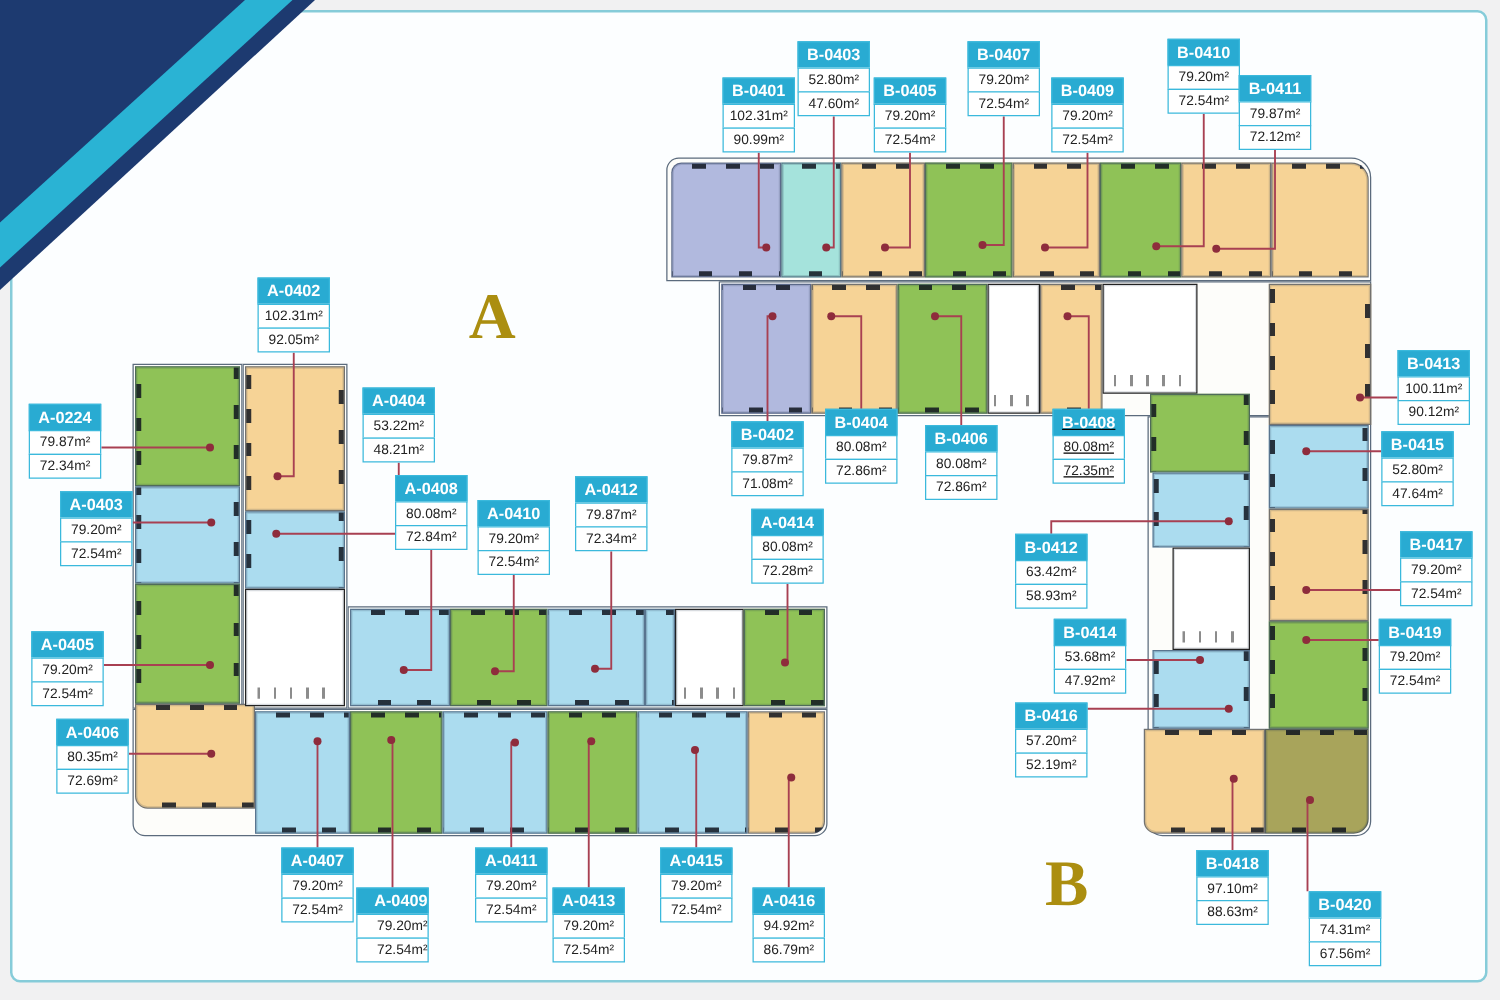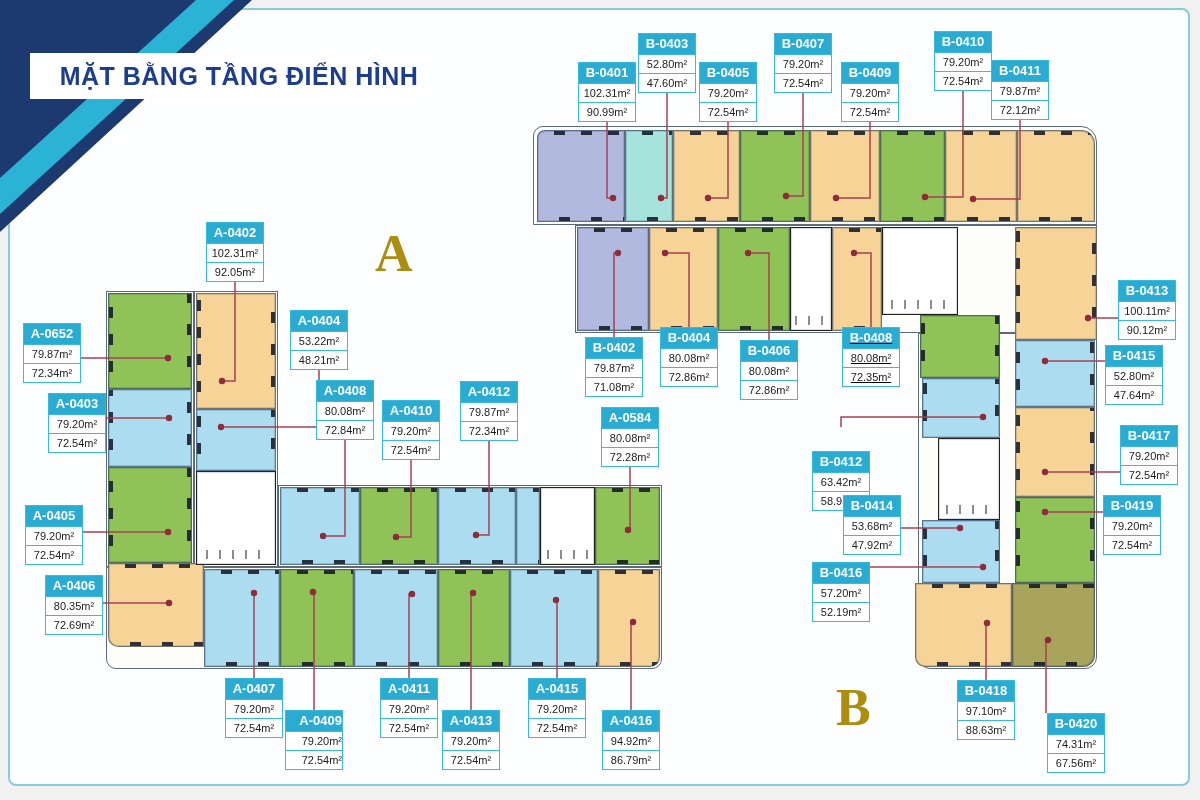--- a/index.html
+++ b/index.html
@@ -169,21 +169,21 @@
       <polyline points="986,680 986,623 987,623" fill="none" stroke="#a84052" stroke-width="1.5"></polyline>
       <circle cx="987" cy="623" r="3.2" fill="#8e2c3c"></circle>
       <polyline points="1103,512 1045,512" fill="none" stroke="#a84052" stroke-width="1.5"></polyline>
       <circle cx="1045" cy="512" r="3.2" fill="#8e2c3c"></circle>
       <polyline points="1046,713 1046,640 1048,640" fill="none" stroke="#a84052" stroke-width="1.5"></polyline>
       <circle cx="1048" cy="640" r="3.2" fill="#8e2c3c"></circle>
     </svg>
 
   <div id="labels">
       <div class="apt-label" style="left: 23px; top: 323px;">
-        <div class="apt-id">A-0652</div>
+        <div class="apt-id">A-0224</div>
         <div class="apt-area">79.87m²</div>
         <div class="apt-area">72.34m²</div>
       </div>
       <div class="apt-label" style="left: 206px; top: 222px;">
         <div class="apt-id">A-0402</div>
         <div class="apt-area">102.31m²</div>
         <div class="apt-area">92.05m²</div>
       </div>
       <div class="apt-label" style="left: 48px; top: 393px;">
         <div class="apt-id">A-0403</div>
@@ -234,21 +234,21 @@
         <div class="apt-id">A-0412</div>
         <div class="apt-area">79.87m²</div>
         <div class="apt-area">72.34m²</div>
       </div>
       <div class="apt-label" style="left: 442px; top: 710px;">
         <div class="apt-id">A-0413</div>
         <div class="apt-area">79.20m²</div>
         <div class="apt-area">72.54m²</div>
       </div>
       <div class="apt-label" style="left: 601px; top: 407px;">
-        <div class="apt-id">A-0584</div>
+        <div class="apt-id">A-0414</div>
         <div class="apt-area">80.08m²</div>
         <div class="apt-area">72.28m²</div>
       </div>
       <div class="apt-label" style="left: 528px; top: 678px;">
         <div class="apt-id">A-0415</div>
         <div class="apt-area">79.20m²</div>
         <div class="apt-area">72.54m²</div>
       </div>
       <div class="apt-label" style="left: 602px; top: 710px;">
         <div class="apt-id">A-0416</div>
@@ -303,21 +303,21 @@
       <div class="apt-label" style="left: 934px; top: 31px;">
         <div class="apt-id">B-0410</div>
         <div class="apt-area">79.20m²</div>
         <div class="apt-area">72.54m²</div>
       </div>
       <div class="apt-label" style="left: 991px; top: 60px;">
         <div class="apt-id">B-0411</div>
         <div class="apt-area">79.87m²</div>
         <div class="apt-area">72.12m²</div>
       </div>
-      <div class="apt-label" style="left: 812px; top: 427px; margin-top: 24px;">
+      <div class="apt-label" style="left: 812px; top: 427px;">
         <div class="apt-id">B-0412</div>
         <div class="apt-area">63.42m²</div>
         <div class="apt-area">58.93m²</div>
       </div>
       <div class="apt-label" style="left: 1118px; top: 280px; border-radius: 20px;">
         <div class="apt-id">B-0413</div>
         <div class="apt-area">100.11m²</div>
         <div class="apt-area">90.12m²</div>
       </div>
       <div class="apt-label" style="left: 843px; top: 495px;">
@@ -356,19 +356,16 @@
         <div class="apt-area">67.56m²</div>
       </div>
     </div>
 
   <svg id="ribbon" width="260" height="240">
     <polygon id="rb1" points="0,0 252,0 0,232" fill="#1d3a70"></polygon>
     <polygon id="rb2" points="0,0 234,0 0,214" fill="#2ab3d4"></polygon>
     <polygon id="rb3" points="0,0 196,0 0,178" fill="#1d3a70"></polygon>
   </svg>
 
-  <div id="banner">
-    <span class="t">MẶT BẰNG TẦNG ĐIỂN HÌNH</span>
-  </div>
 
   <div class="blkletter" style="left:375px;top:228px;">A</div>
   <div class="blkletter" style="left:836px;top:682px;">B</div>
 </div>
 
 </body></html>

